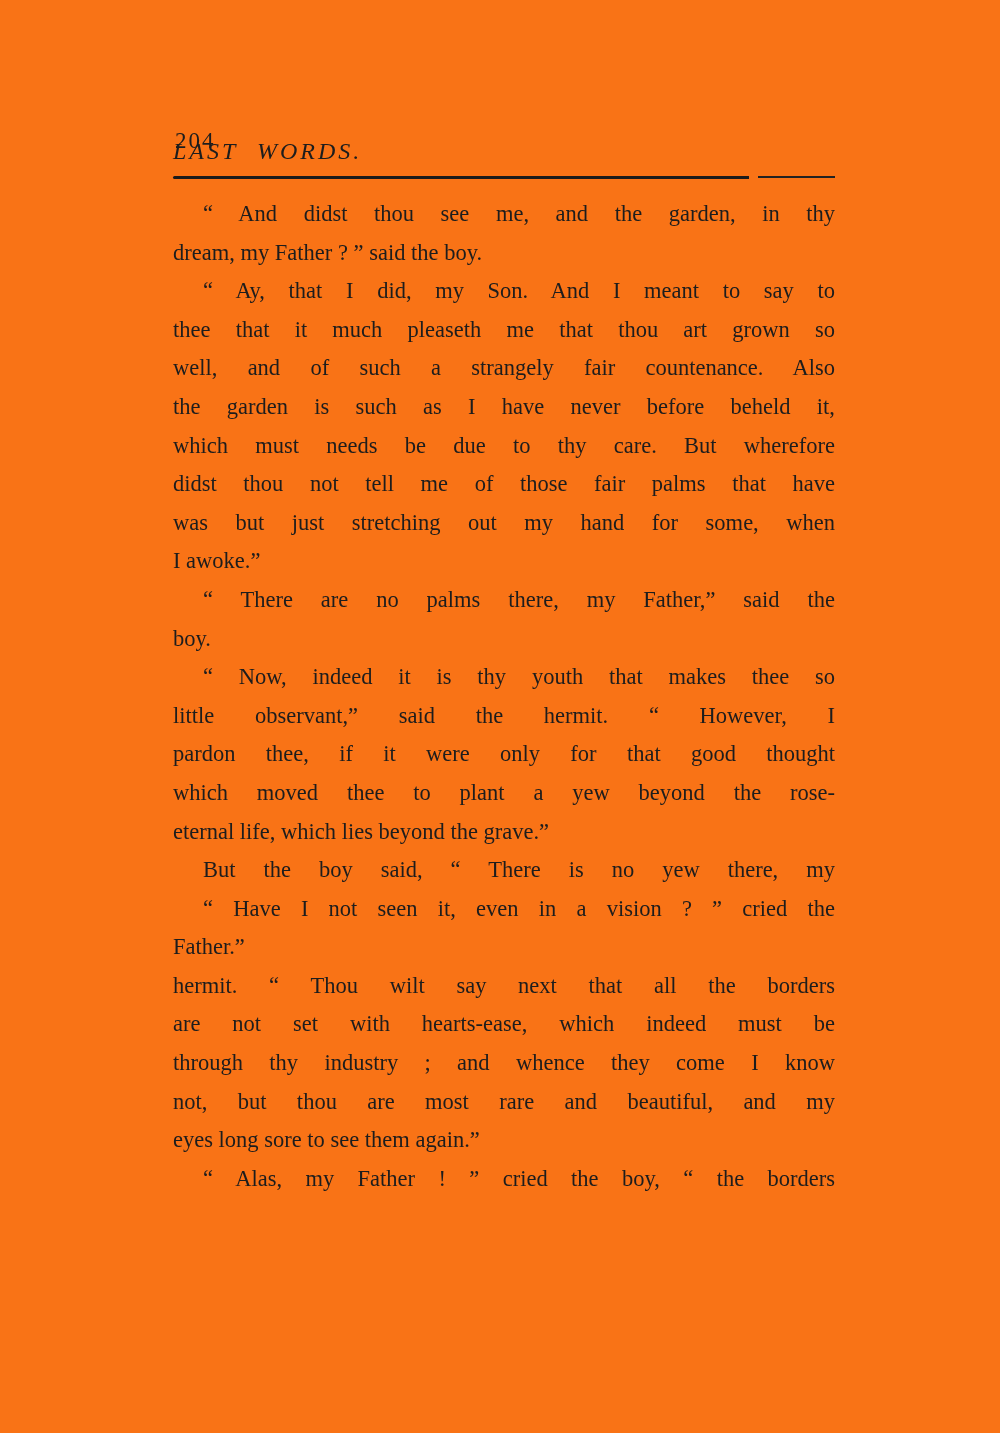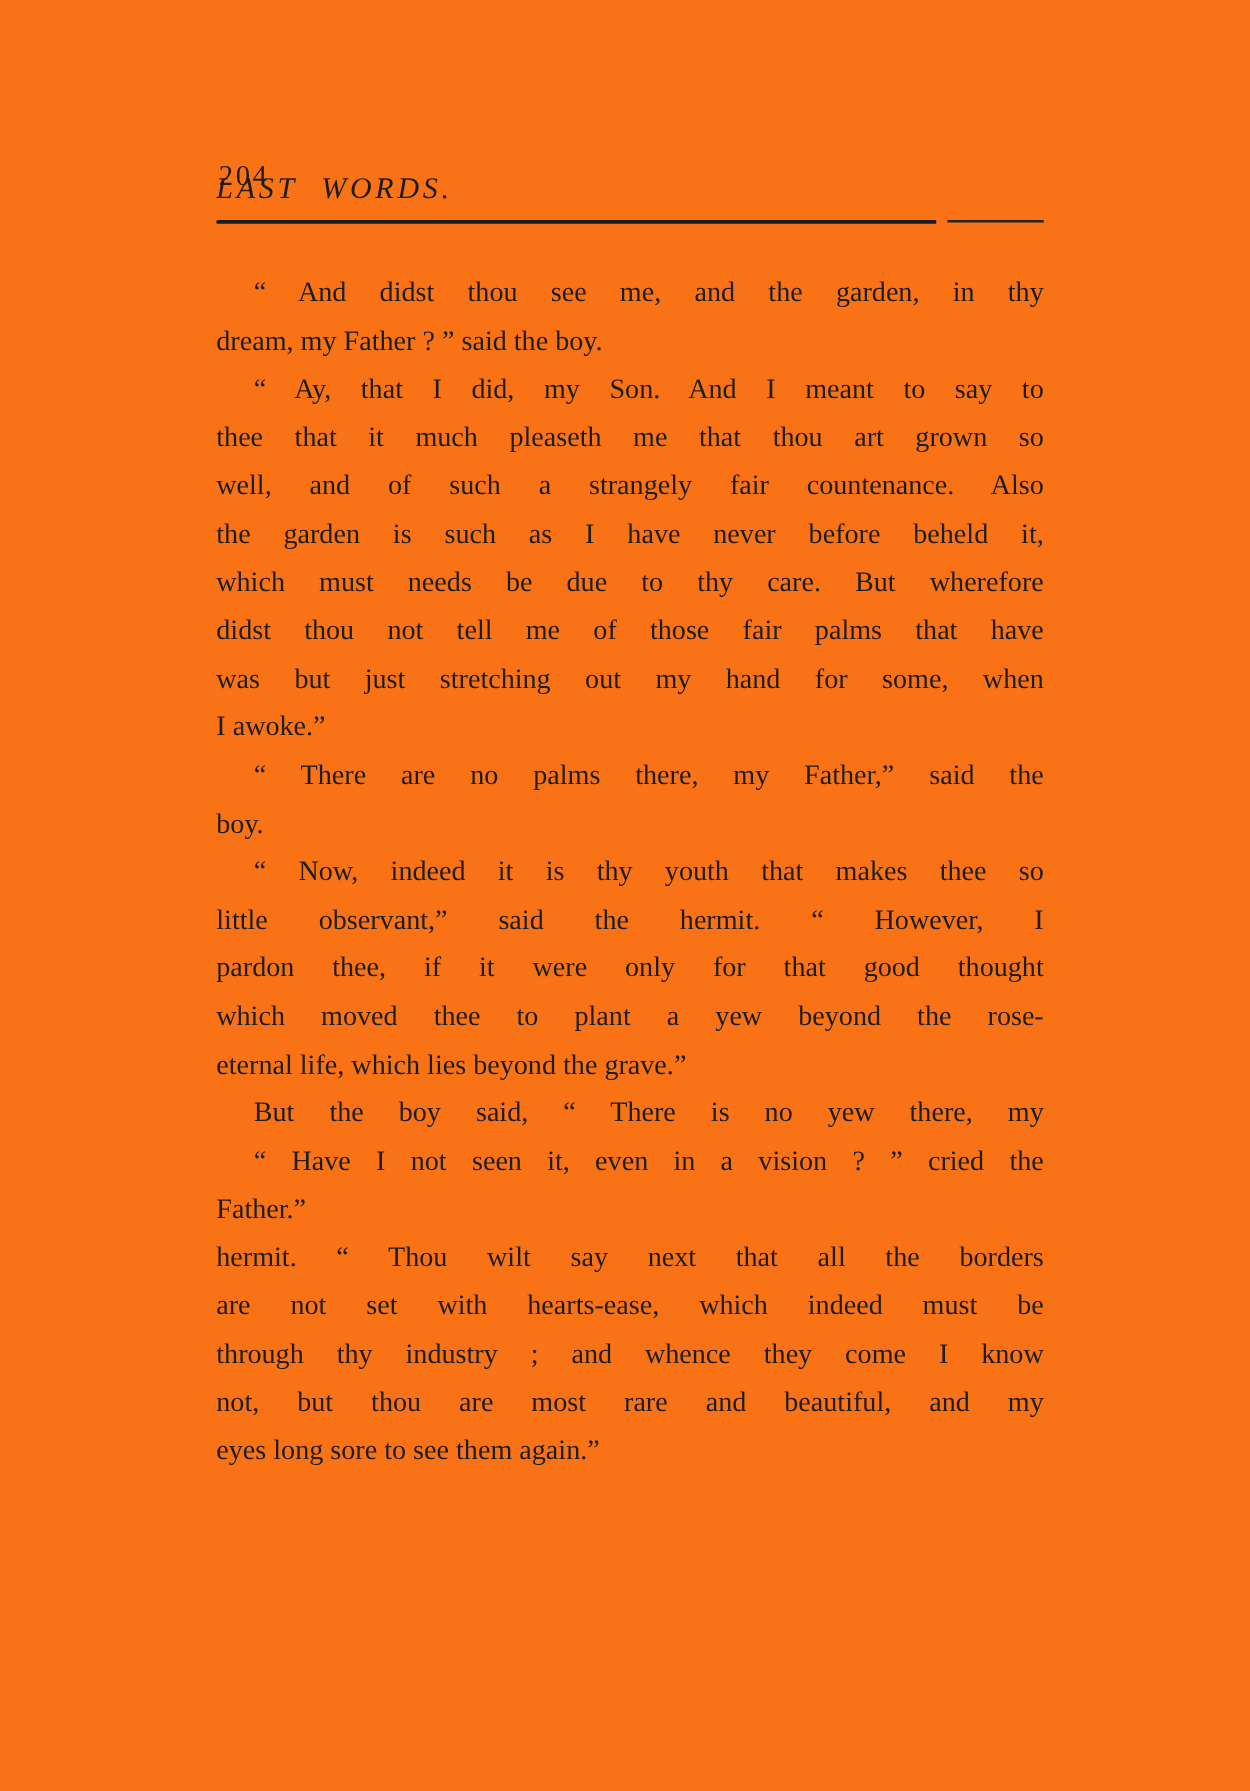--- a/index.html
+++ b/index.html
@@ -63,21 +63,21 @@
     width: 9px;
     height: 3px;
   }
   .rule-seg-short {
     display: block;
     flex: 1;
     height: 2px;
     background: #222222;
   }
   .body {
-    margin-top: 36px;
+    margin-top: 16px;
     font-size: 22.5px;
   }
   .line {
     display: block;
     height: 38.6px;
     line-height: 38.6px;
     white-space: nowrap;
     overflow: visible;
   }
   .line.just {
@@ -129,16 +129,17 @@
         <div class="line just">which moved thee to plant a yew beyond the rose-</div>
         <div class="line left">eternal life, which lies beyond the grave.”</div>
         <div class="line just indent">But the boy said, “ There is no yew there, my</div>
         <div class="line just indent">“ Have I not seen it, even in a vision ? ” cried the</div>
         <div class="line left">Father.”</div>
         <div class="line just">hermit.  “ Thou wilt say next that all the borders</div>
         <div class="line just">are not set with hearts-ease, which indeed must be</div>
         <div class="line just">through thy industry ; and whence they come I know</div>
         <div class="line just">not, but thou are most rare and beautiful, and my</div>
         <div class="line left">eyes long sore to see them again.”</div>
+        <div class="line just indent">“ Alas, my Father ! ” cried the boy, “ the borders</div>
       </div>
 
   </div>
 </div>
 
 </body></html>

